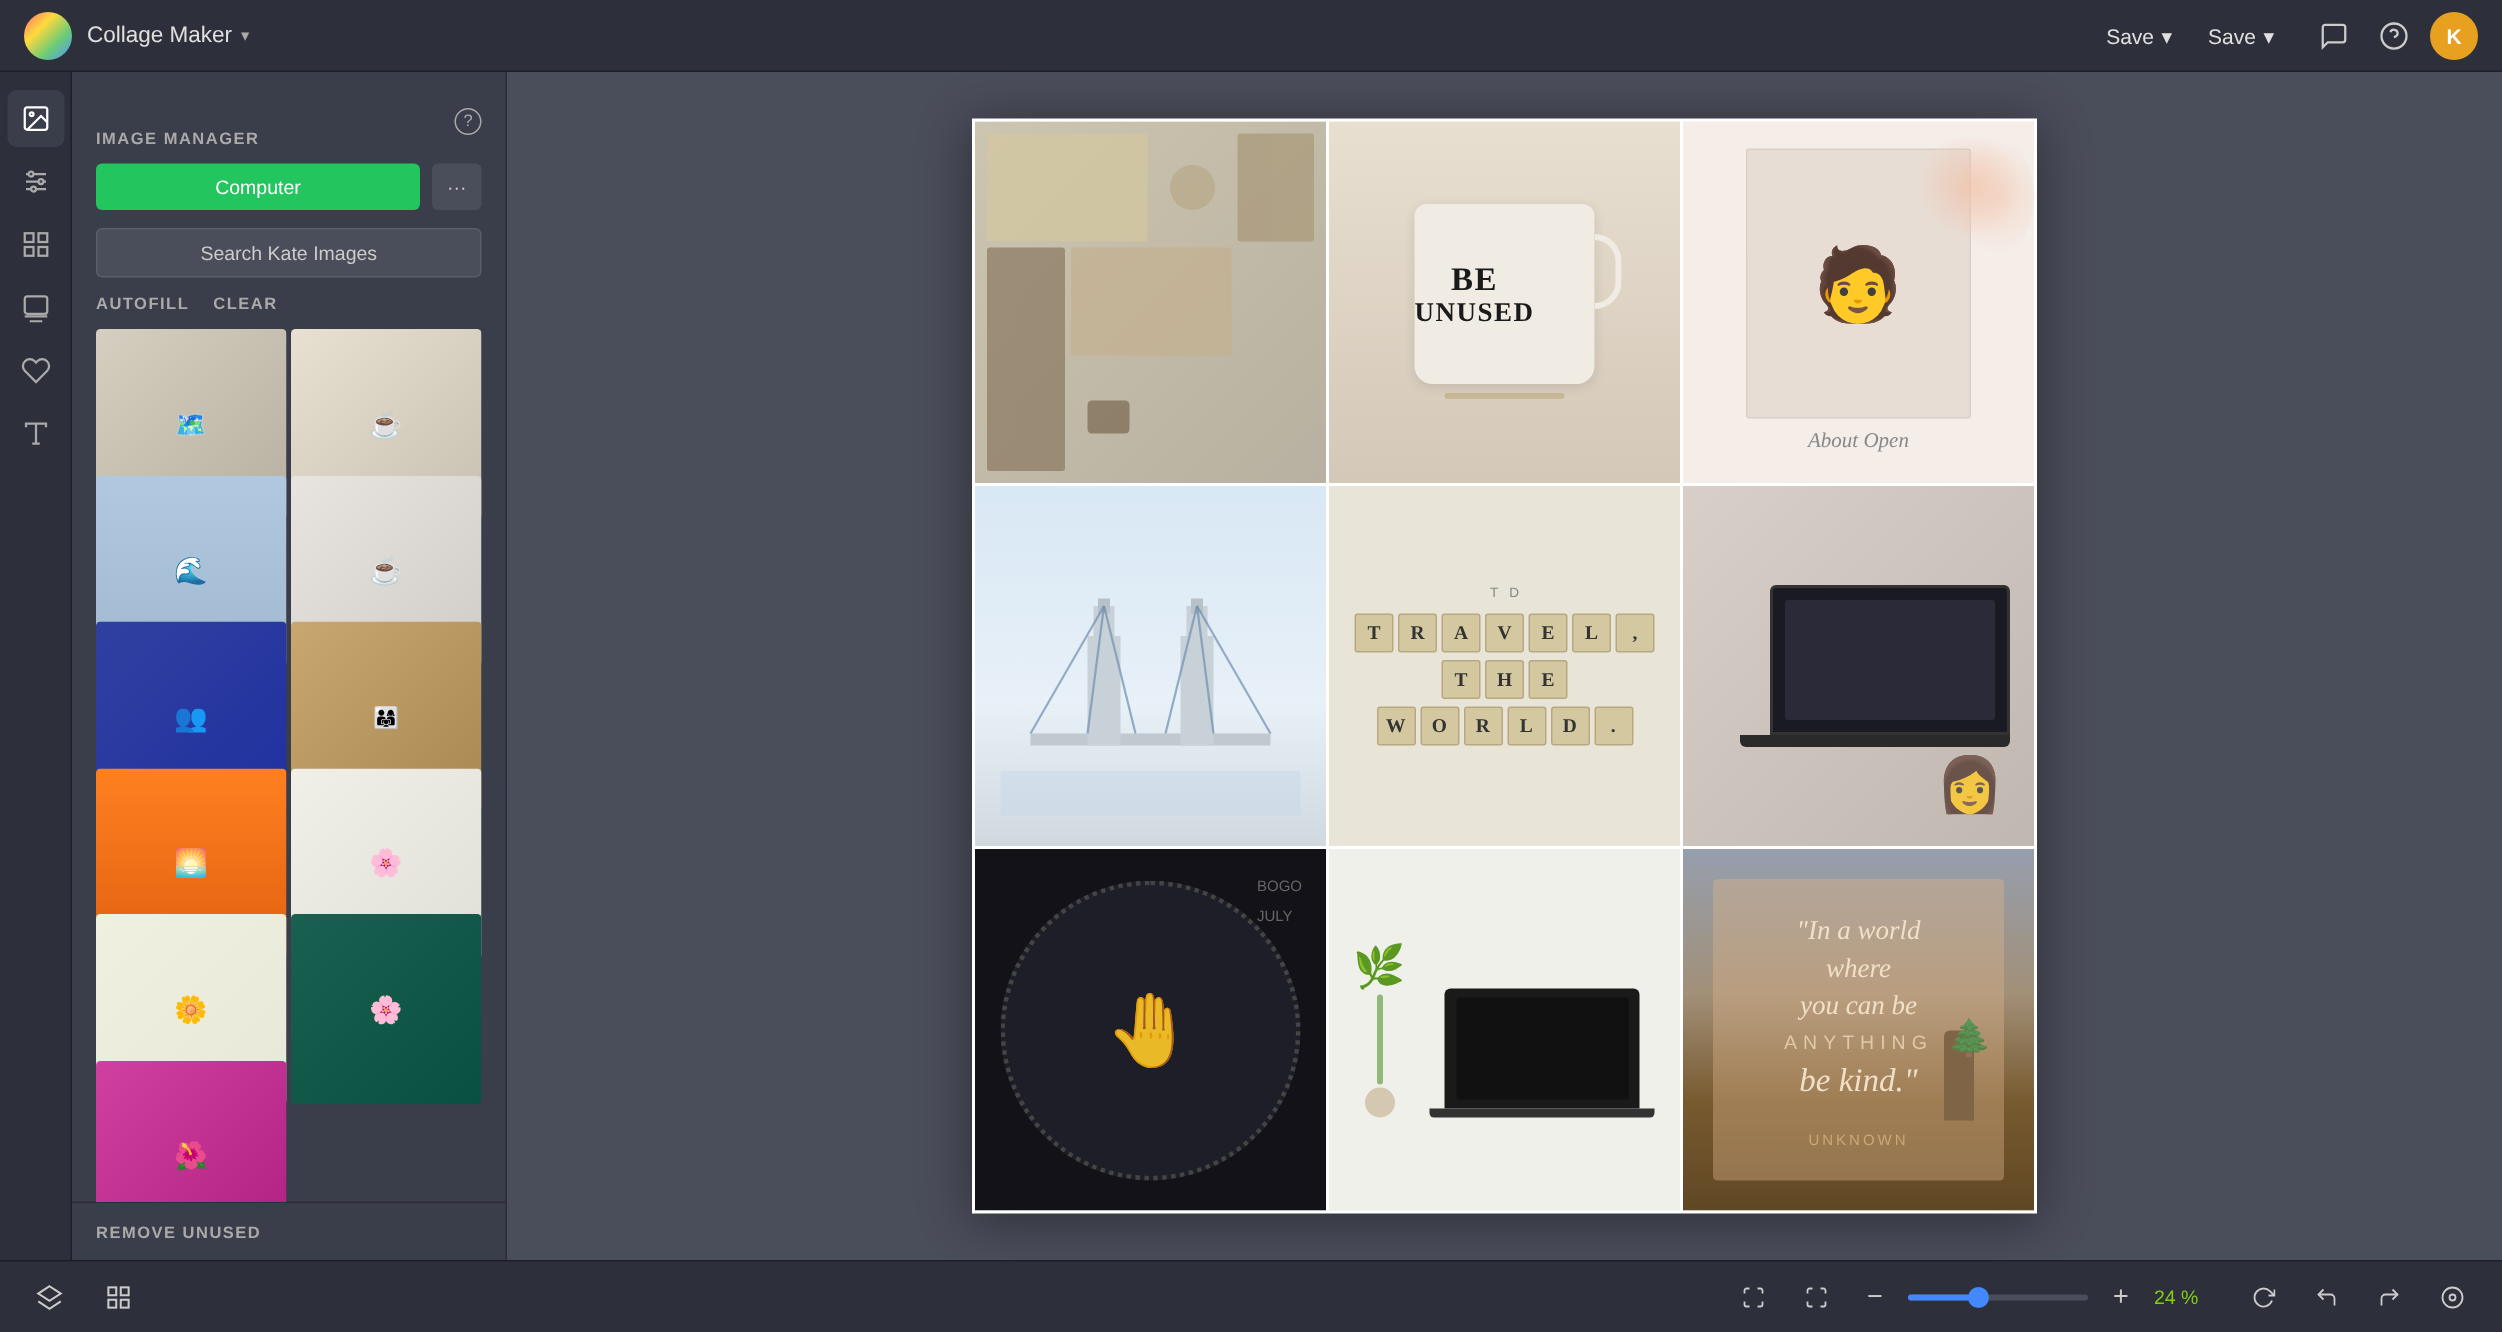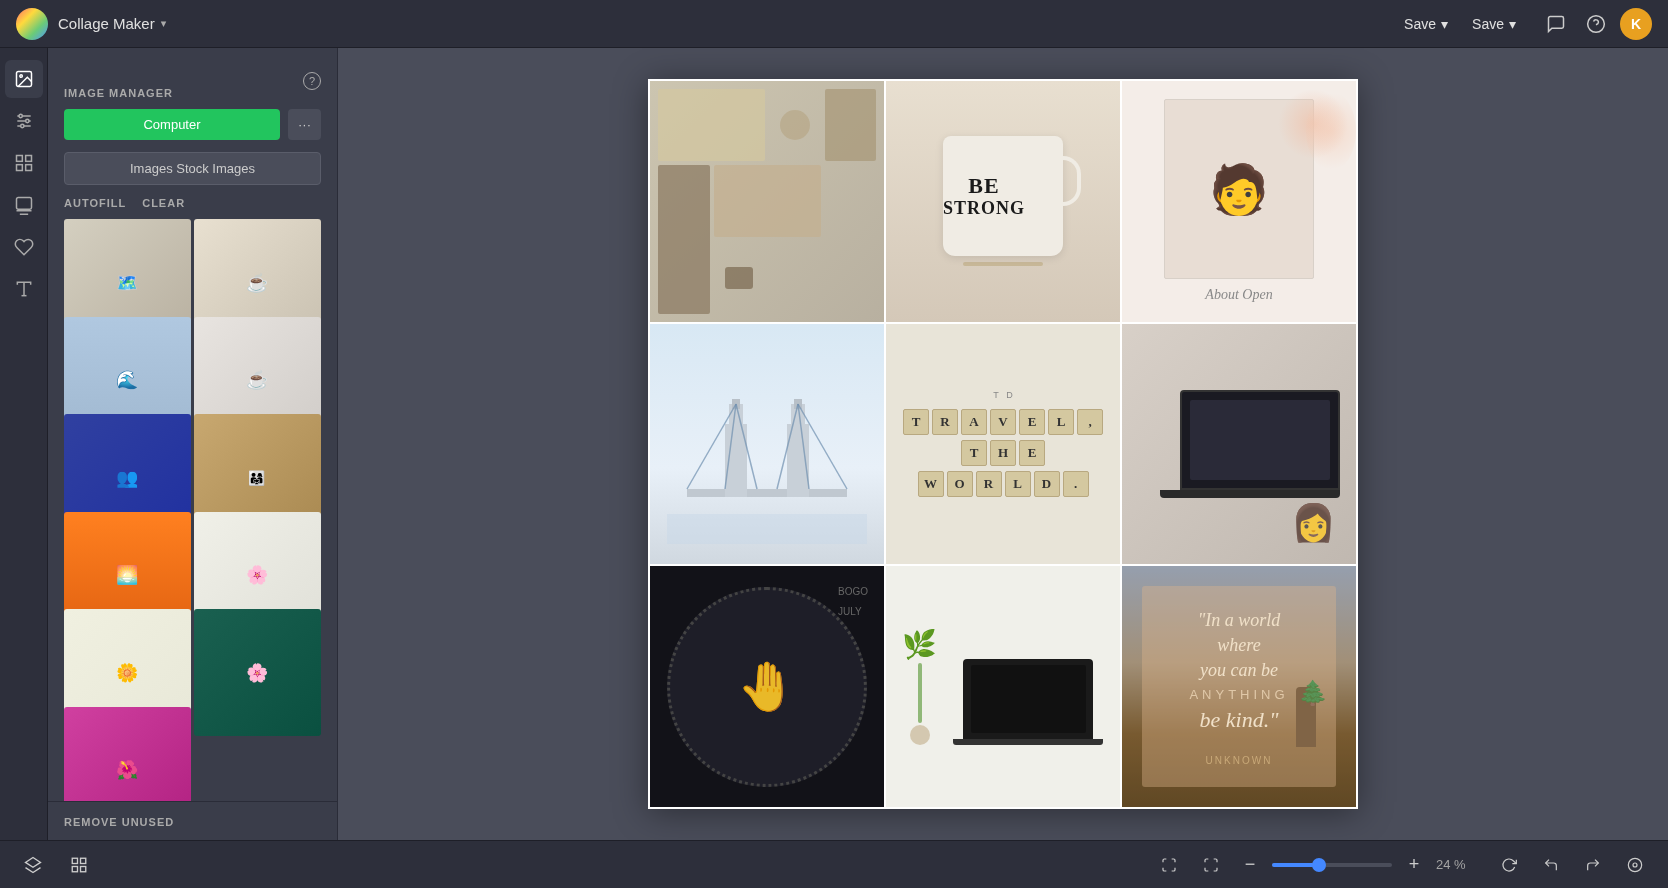--- a/index.html
+++ b/index.html
@@ -159,21 +159,21 @@
       padding: 4px; width: 28px; height: 28px; display: flex; align-items: center; justify-content: center;
     }
     .zoom-slider-track {
       width: 120px; height: 4px; background: #4a4d5a; border-radius: 2px; position: relative; cursor: pointer;
     }
     .zoom-slider-fill { height: 100%; width: 35%; background: #4488ff; border-radius: 2px; }
     .zoom-slider-thumb {
       width: 14px; height: 14px; background: #4488ff; border-radius: 50%;
       position: absolute; top: -5px; left: 33%; cursor: pointer;
     }
-    .zoom-pct { color: #a3a3a3; font-size: 13px; min-width: 40px; }
+    .zoom-pct { color: #84cc16; font-size: 13px; min-width: 40px; }
     .bottom-right { display: flex; gap: 8px; margin-left: 16px; }
   </style>
 </head>
 <body>
 
 <div class="topbar">
   <div class="topbar-logo"></div>
   <span class="topbar-app-name">Collage Maker</span>
   <span class="topbar-chevron">▾</span>
   <div class="topbar-spacer"></div>
@@ -251,21 +251,21 @@
 
   <div class="sidebar">
     <div class="sidebar-header">
       <span class="sidebar-title">IMAGE MANAGER</span>
       <div class="sidebar-help">?</div>
     </div>
     <div class="sidebar-buttons">
       <button class="btn-computer">Computer</button>
       <button class="btn-more">···</button>
     </div>
-    <button class="search-stock-btn">Images Stock Images</button>
+    <button class="search-stock-btn">Search Kate Images</button>
     <div class="autofill-row">
       <button class="autofill-btn">AUTOFILL</button>
       <button class="clear-btn">CLEAR</button>
     </div>
 
     <div class="image-grid">
 
       <div class="img-thumb cell-1">
         <div class="img-thumb-inner" style="background: linear-gradient(135deg, #d4cfc0, #b8b0a0); font-size:18px;">🗺️</div>
       </div>
@@ -327,21 +327,21 @@
         </div>
       </div>
 
       <div class="collage-cell">
         <div class="cell-content" style="background: linear-gradient(to bottom, #e8dfd0, #d4c8b8);">
           <div style="position:absolute; inset:0; display:flex; align-items:center; justify-content:center; flex-direction:column;">
             <div style="width:120px; height:120px; background:#f0ece4; border-radius:8px 8px 12px 12px; position:relative; display:flex; align-items:center; justify-content:flex-start; box-shadow: 0 2px 8px rgba(0,0,0,0.1);">
               <div style="position:absolute; right:-18px; top:20px; width:18px; height:50px; border: 4px solid #f0ece4; border-left:none; border-radius:0 20px 20px 0;"></div>
               <div style="text-align:center; line-height:1.1;">
                 <div style="font-size:22px; font-weight:900; color:#1a1a1a; font-family:Georgia,serif; letter-spacing:1px;">BE</div>
-                <div style="font-size:18px; font-weight:900; color:#1a1a1a; font-family:Georgia,serif; letter-spacing:1px;">STRONG</div>
+                <div style="font-size:18px; font-weight:900; color:#1a1a1a; font-family:Georgia,serif; letter-spacing:1px;">UNUSED</div>
               </div>
             </div>
             <div style="margin-top:6px; display:flex; gap:2px;">
               <div style="width:80px; height:4px; background:#c8b898; border-radius:2px;"></div>
             </div>
           </div>
         </div>
       </div>
 
       <div class="collage-cell">

